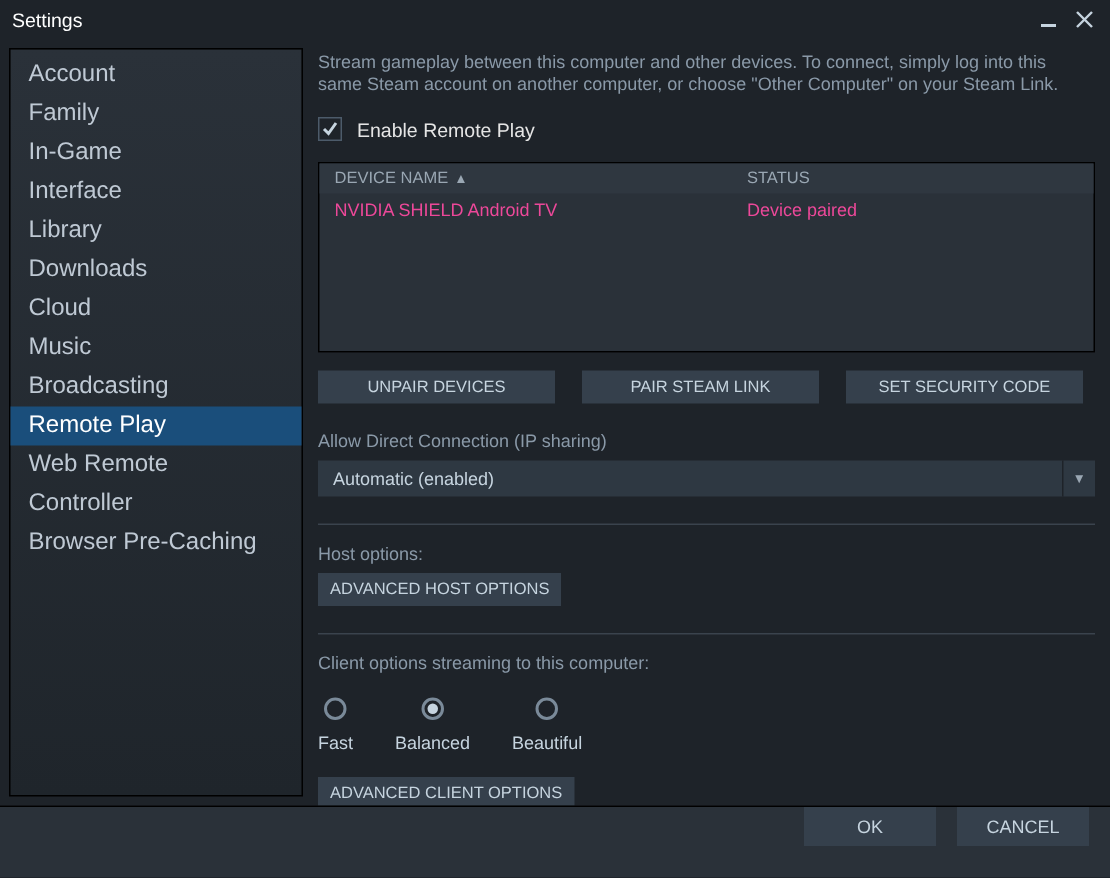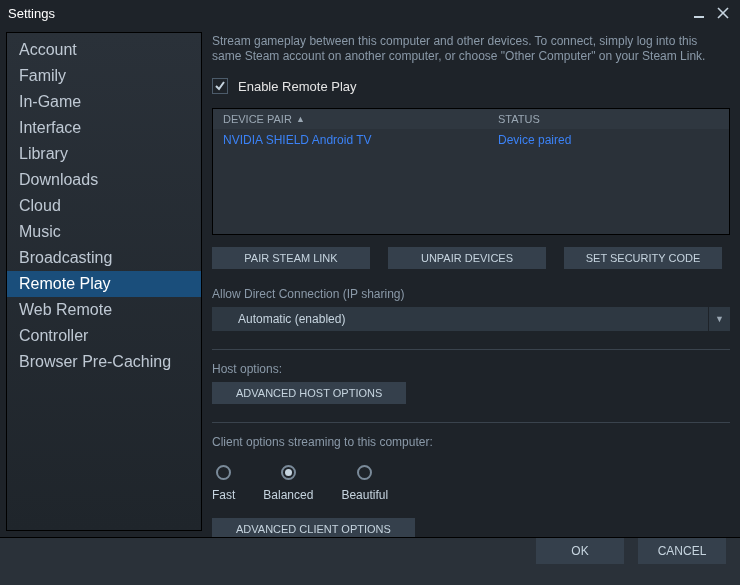--- a/index.html
+++ b/index.html
@@ -72,53 +72,53 @@
     display: flex;
     background: #2f3740;
     padding: 4px 10px;
     font-size: 11px;
     color: #9aa7b3;
   }
   .dt-col1 { flex: 0 0 275px; display: flex; align-items: center; gap: 4px;}
   .dt-col2 { flex: 1; }
   .sort-arrow { font-size: 9px; color: #9aa7b3; }
   .dt-body { min-height: 105px; }
-  .dt-row { display: flex; padding: 4px 10px; font-size: 12px; color: #3b82f6; }
+  .dt-row { display: flex; padding: 4px 10px; font-size: 12px; color: #ec4899; }
   .btn-row { display: flex; gap: 18px; margin-top: 6px; margin-bottom: 18px; }
   .btn {
     background: #35404c;
     color: #c6d4df;
     font-size: 11px;
     padding: 5px 0;
     width: 158px;
     text-align: center;
     cursor: pointer;
     border: none;
   }
   .label { font-size: 12px; color: #8a99a8; margin-bottom: 6px; }
   .dropdown {
     display: flex; align-items: center;
     background: #2e3842;
     height: 24px;
     margin-bottom: 14px;
     cursor: pointer;
   }
-  .dropdown .dd-text { flex: 1; padding: 0 26px; font-size: 12px; color: #c6d4df; }
+  .dropdown .dd-text { flex: 1; padding: 0 10px; font-size: 12px; color: #c6d4df; }
   .dropdown .dd-arrow {
     width: 22px; height: 24px;
     border-left: 1px solid #1e2329;
     display: flex; align-items: center; justify-content: center;
     color: #9aa7b3; font-size: 9px;
   }
   .hr { border-top: 1px solid #3a434d; margin: 4px 0 12px 0; }
   .small-btn {
     background: #35404c;
     color: #c6d4df;
     font-size: 11px;
-    padding: 5px 24px;
+    padding: 5px 8px;
     display: inline-block;
     cursor: pointer;
   }
   .radio-row { display: flex; gap: 28px; align-items: center; margin: 10px 0 16px 0; }
   .radio { display: flex; align-items: center; gap: 8px; cursor: pointer; flex-direction: column; }
   .rcircle {
     width: 15px; height: 15px; border-radius: 50%;
     border: 2px solid #7a8a99;
     display: flex; align-items: center; justify-content: center;
   }
@@ -193,38 +193,38 @@
           <svg viewBox="0 0 12 12">
               <polyline points="2,6 5,9 10,2" fill="none" stroke="#c6d4df" stroke-width="2"></polyline>
             </svg>
         </span>
         <span class="chk-label">Enable Remote Play</span>
       </div>
 
       <div class="device-table">
         <div class="dt-head">
           <div class="dt-col1">
-            <span>DEVICE PAIR</span>
+            <span>DEVICE NAME</span>
             <span class="sort-arrow">▲</span>
           </div>
           <div class="dt-col2">
             <span>STATUS</span>
           </div>
         </div>
         <div class="dt-body" id="dt-body">
             <div class="dt-row">
               <div class="dt-col1">NVIDIA SHIELD Android TV</div>
               <div class="dt-col2">Device paired</div>
             </div>
           </div>
       </div>
 
       <div class="btn-row">
+        <div class="btn">UNPAIR DEVICES</div>
         <div class="btn">PAIR STEAM LINK</div>
-        <div class="btn">UNPAIR DEVICES</div>
         <div class="btn">SET SECURITY CODE</div>
       </div>
 
       <div class="label">Allow Direct Connection (IP sharing)</div>
       <div class="dropdown">
         <span class="dd-text">Automatic (enabled)</span>
         <span class="dd-arrow">▼</span>
       </div>
 
       <div class="hr"></div>

